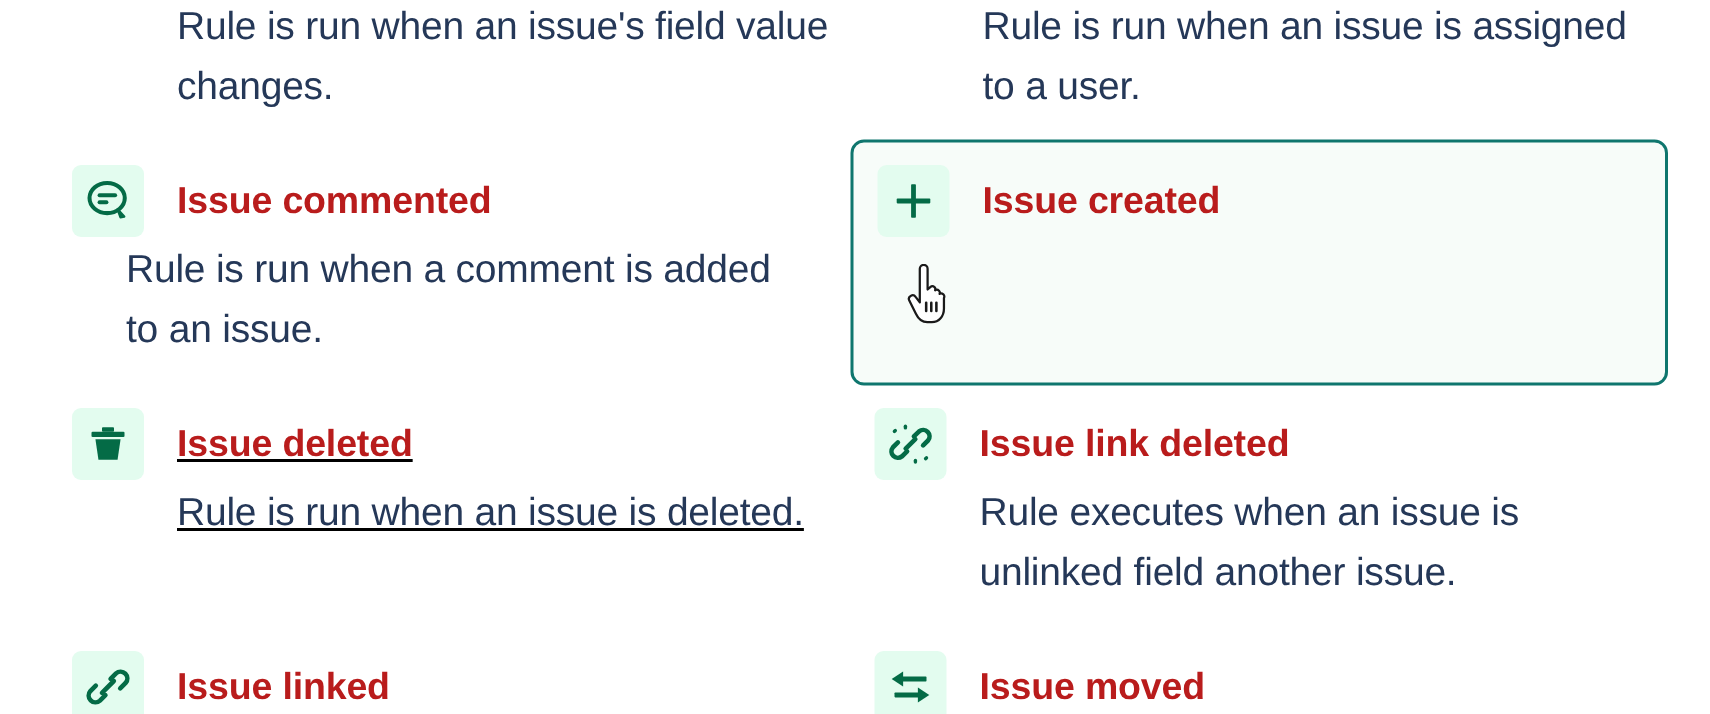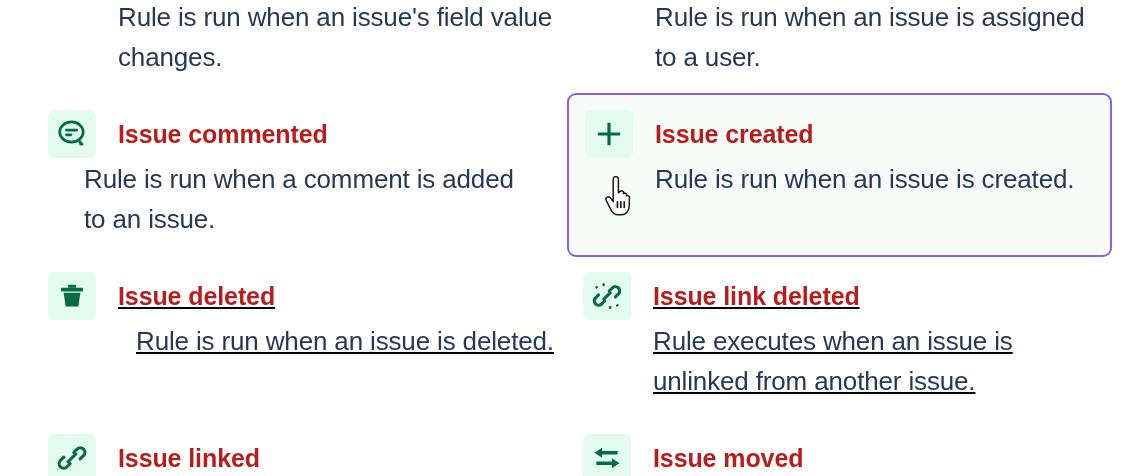--- a/index.html
+++ b/index.html
@@ -63,21 +63,21 @@
     font-size: 26px;
     font-weight: normal;
     color: #253858;
     line-height: 40px;
     letter-spacing: -0.15px;
     margin-top: 1px;
   }
 
   
   .card-selected {
-    border: 2px solid #8b5cf6;
+    border: 2px solid #0f766e;
     border-radius: 9px;
     background: #F7FCF9;
   }
 
   
   #cursor {
     position: absolute;
     left: 602px;
     top: 176px;
     width: 34px;
@@ -119,61 +119,60 @@
     <div class="cell-inner" style="padding:15px 0 0 16px;">
       <div class="row-head">
         <div class="icon-tile">
           <svg width="32" height="32" viewBox="0 0 24 24">
             <rect x="10.8" y="3.6" width="2.4" height="16.8" rx="0.4" fill="#046B46"></rect>
             <rect x="3.6" y="10.8" width="16.8" height="2.4" rx="0.4" fill="#046B46"></rect>
           </svg>
         </div>
         <div class="trigger-title">Issue created</div>
       </div>
-      <div class="trigger-desc" style="margin-left:70px; width:420px;">Rule is run when an issue is created.</div>
     </div>
   </div>
 
   <div class="cell" style="left:48px; top:272px; width:500px;text-decoration:underline;">
     <div class="cell-inner">
       <div class="row-head">
         <div class="icon-tile">
           <svg width="30" height="30" viewBox="0 0 24 24">
             <rect x="8.8" y="3.0" width="6.4" height="2.4" rx="0.5" fill="#046B46"></rect>
             <rect x="3.2" y="5.4" width="17.6" height="2.9" rx="0.6" fill="#046B46"></rect>
             <path d="M5.3 9.4 H18.7 L17.1 20.4 H6.9 Z" fill="#046B46"></path>
           </svg>
         </div>
         <div class="trigger-title">Issue deleted</div>
       </div>
-      <div class="trigger-desc" style="margin-left:88px; width:420px;">Rule is run when an issue is deleted.</div>
-    </div>
-  </div>
-
-  <div class="cell" style="left:583px; top:272px; width:520px;text-decoration:underline;">
+      <div class="trigger-desc" style="margin-left:70px; width:420px;">Rule is run when an issue is deleted.</div>
+    </div>
+  </div>
+
+  <div class="cell" style="left:583px; top:272px; width:520px;">
     <div class="cell-inner">
       <div class="row-head">
         <div class="icon-tile">
           <svg width="32" height="32" viewBox="0 0 24 24">
             <g fill="none" stroke="#046B46" stroke-width="2.3" stroke-linecap="round">
               <path d="M13.7 8.2 L16.3 5.7 a3.2 3.2 0 0 1 4.5 4.5 L18.3 12.7"></path>
               <path d="M10.3 15.7 L7.7 18.2 a3.2 3.2 0 0 1 -4.5 -4.5 L5.7 11.2"></path>
               <path d="M9.6 14.3 L14.4 9.6"></path>
             </g>
             <g fill="#046B46">
               <rect x="3.0" y="4.7" width="2.3" height="1.7" rx="0.85" transform="rotate(-40 4.1 5.5)"></rect>
               <rect x="8.6" y="2.3" width="1.7" height="2.5" rx="0.85"></rect>
               <rect x="18.6" y="18.3" width="2.3" height="1.7" rx="0.85" transform="rotate(-40 19.7 19.1)"></rect>
               <rect x="13.6" y="19.4" width="1.7" height="2.5" rx="0.85"></rect>
             </g>
           </svg>
         </div>
         <div class="trigger-title">Issue link deleted</div>
       </div>
-      <div class="trigger-desc" style="margin-left:70px; width:440px;">Rule executes when an issue is unlinked from another issue.</div>
+      <div class="trigger-desc" style="margin-left:70px; width:440px;">Rule executes when an issue is unlinked field another issue.</div>
     </div>
   </div>
 
   <div class="cell" style="left:48px; top:434px; width:500px;">
     <div class="cell-inner">
       <div class="row-head">
         <div class="icon-tile">
           <svg width="32" height="32" viewBox="0 0 24 24">
             <g fill="none" stroke="#046B46" stroke-width="2.3" stroke-linecap="round">
               <path d="M13.3 7.9 L16.0 5.2 a3.4 3.4 0 0 1 4.8 4.8 L18.1 12.7"></path>

